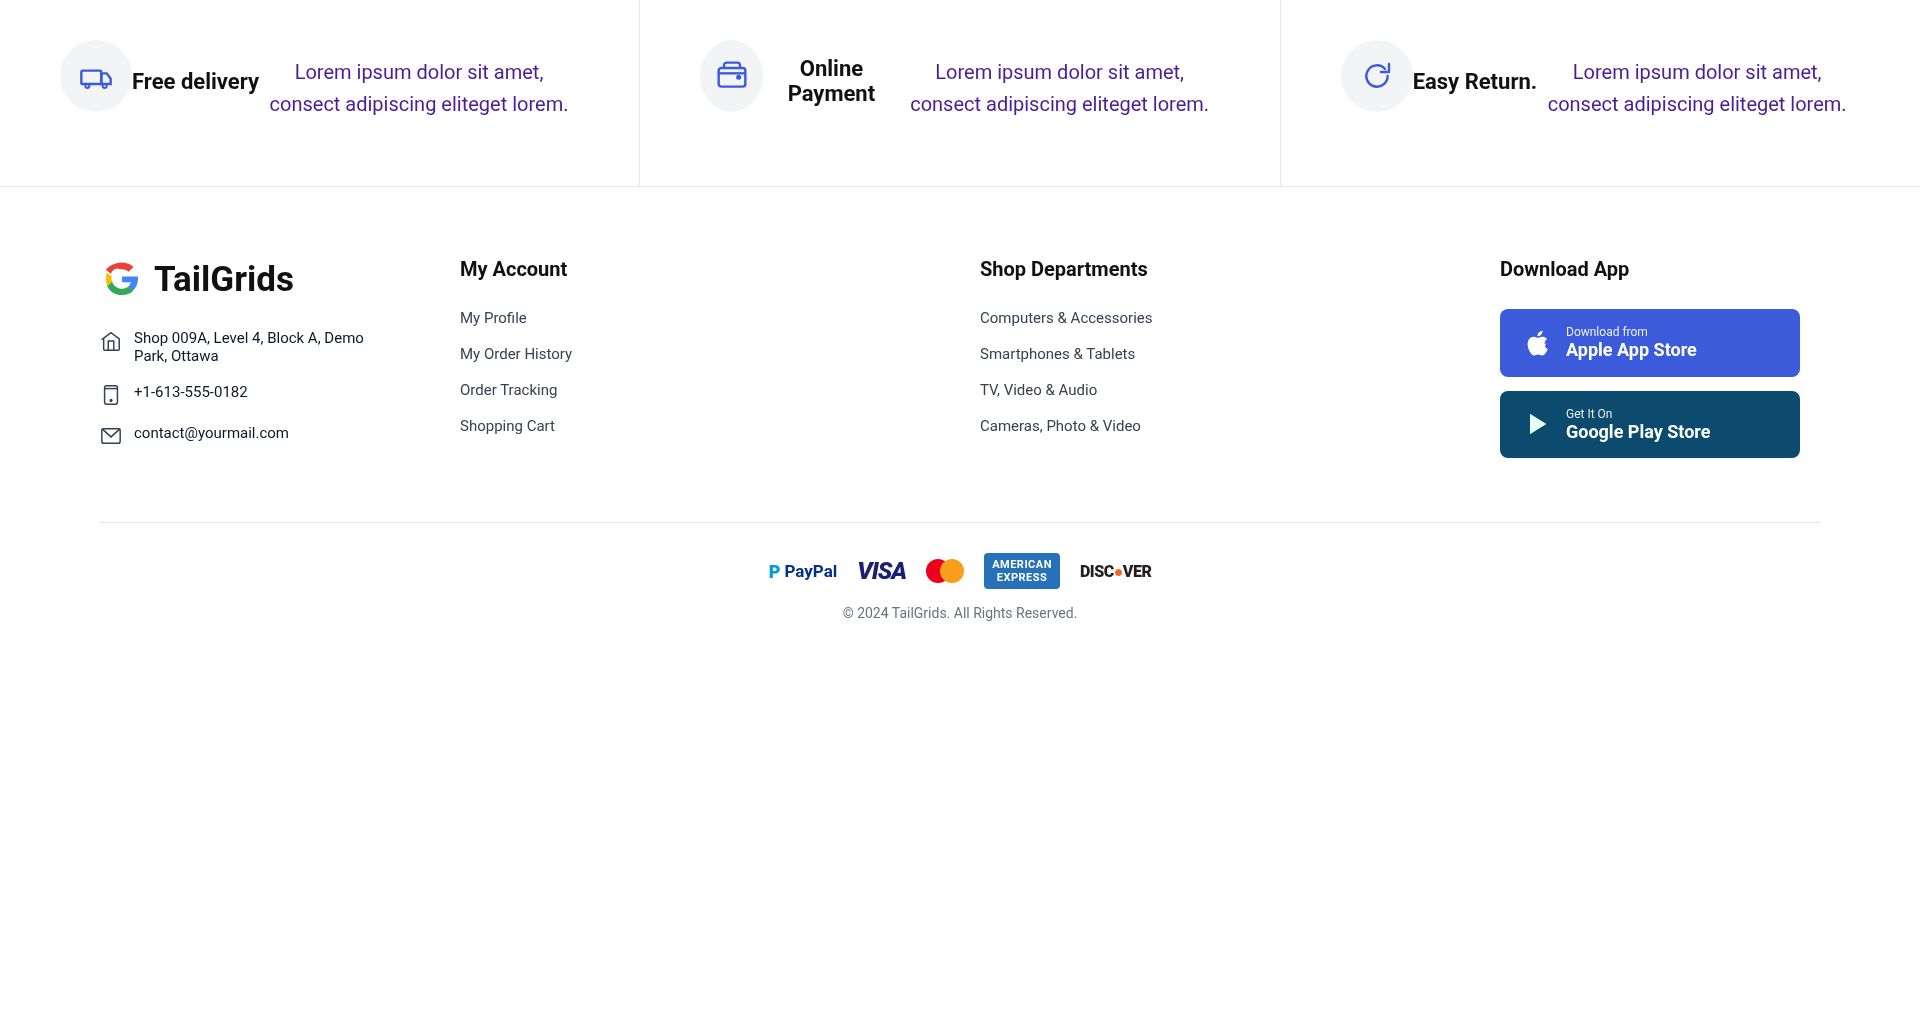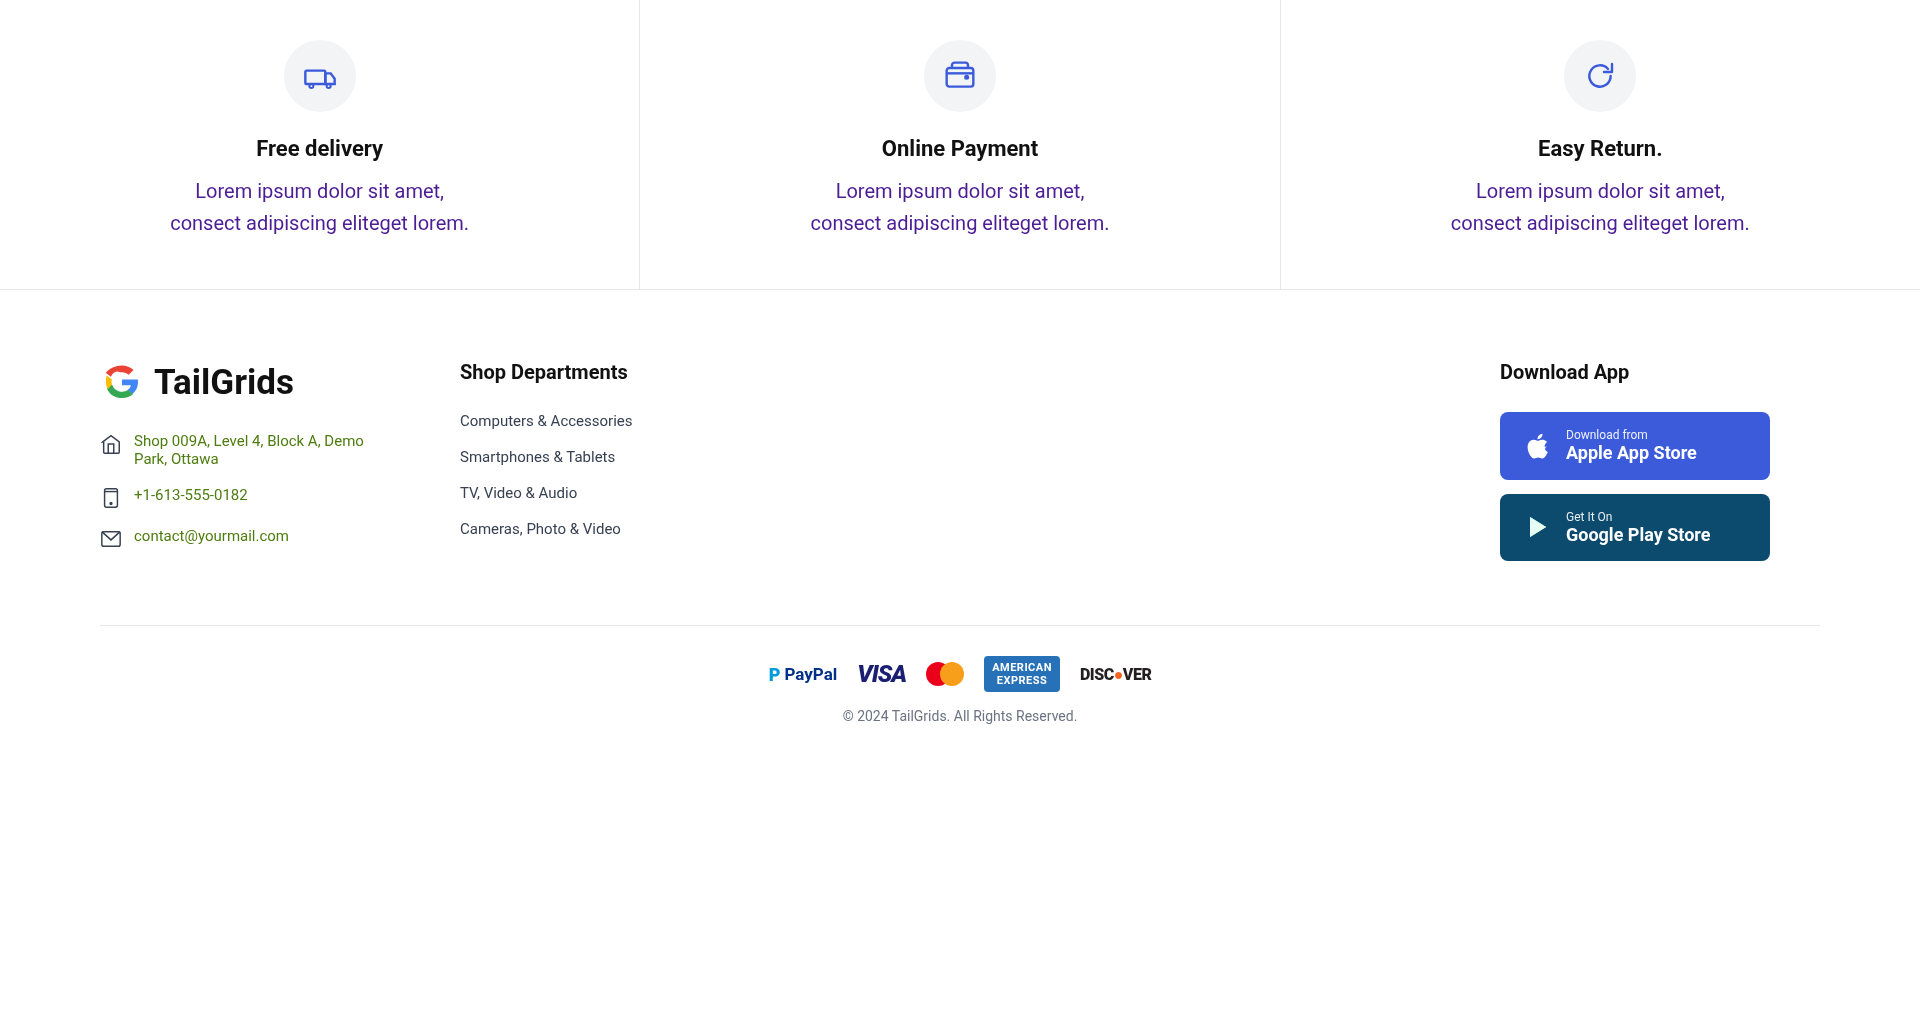--- a/index.html
+++ b/index.html
@@ -6,21 +6,21 @@
     body { font-family: -apple-system, BlinkMacSystemFont, 'Segoe UI', Roboto, sans-serif; background: #fff; color: #333; }
 
     
     .features-section {
       display: flex;
       border-bottom: 1px solid #e5e7eb;
     }
     .feature-card {
       flex: 1;
       display: flex;
-      flex-direction: column;
+      flex-direction: row;
       align-items: center;
       padding: 40px 60px 50px;
       text-align: center;
       border-right: 1px solid #e5e7eb;
     }
     .feature-card:last-child { border-right: none; }
     .feature-icon-wrap {
       width: 72px;
       height: 72px;
       border-radius: 50%;
@@ -77,21 +77,21 @@
       font-size: 35px;
       font-weight: 700;
       color: #111;
     }
     .contact-item {
       display: flex;
       align-items: flex-start;
       gap: 12px;
       margin-bottom: 18px;
       font-size: 15px;
-      color: #4d7c0f;
+      color: #0f172a;
     }
     .contact-item svg {
       width: 22px;
       height: 22px;
       stroke: #374151;
       fill: none;
       stroke-width: 1.6;
       flex-shrink: 0;
       margin-top: 1px;
     }
@@ -118,21 +118,21 @@
     .footer-download {
       flex: 0 0 320px;
     }
     .app-btn {
       display: flex;
       align-items: center;
       gap: 14px;
       padding: 16px 24px;
       border-radius: 8px;
       cursor: pointer;
-      width: 270px;
+      width: 300px;
       margin-bottom: 14px;
       text-decoration: none;
     }
     .app-btn-apple {
       background: #3b5bdb;
       color: #fff;
     }
     .app-btn-google {
       background: #0c4a6e;
       color: #fff;
@@ -286,20 +286,27 @@
 
       <div class="contact-item">
         <svg viewBox="0 0 24 24">
           <rect x="2" y="4" width="20" height="16" rx="2" stroke="#374151" stroke-width="1.6" fill="none"></rect>
           <polyline points="2,4 12,13 22,4" stroke="#374151" stroke-width="1.6" fill="none"></polyline>
         </svg>
         <span>contact@yourmail.com</span>
       </div>
     </div>
 
+    <div class="footer-col">
+      <h4 class="footer-col-title">My Account</h4>
+      <a class="footer-link" href="#">My Profile</a>
+      <a class="footer-link" href="#">My Order History</a>
+      <a class="footer-link" href="#">Order Tracking</a>
+      <a class="footer-link" href="#">Shopping Cart</a>
+    </div>
 
     <div class="footer-col">
       <h4 class="footer-col-title">Shop Departments</h4>
       <a class="footer-link" href="#">Computers &amp; Accessories</a>
       <a class="footer-link" href="#">Smartphones &amp; Tablets</a>
       <a class="footer-link" href="#">TV, Video &amp; Audio</a>
       <a class="footer-link" href="#">Cameras, Photo &amp; Video</a>
     </div>
 
     <div class="footer-download footer-col">

